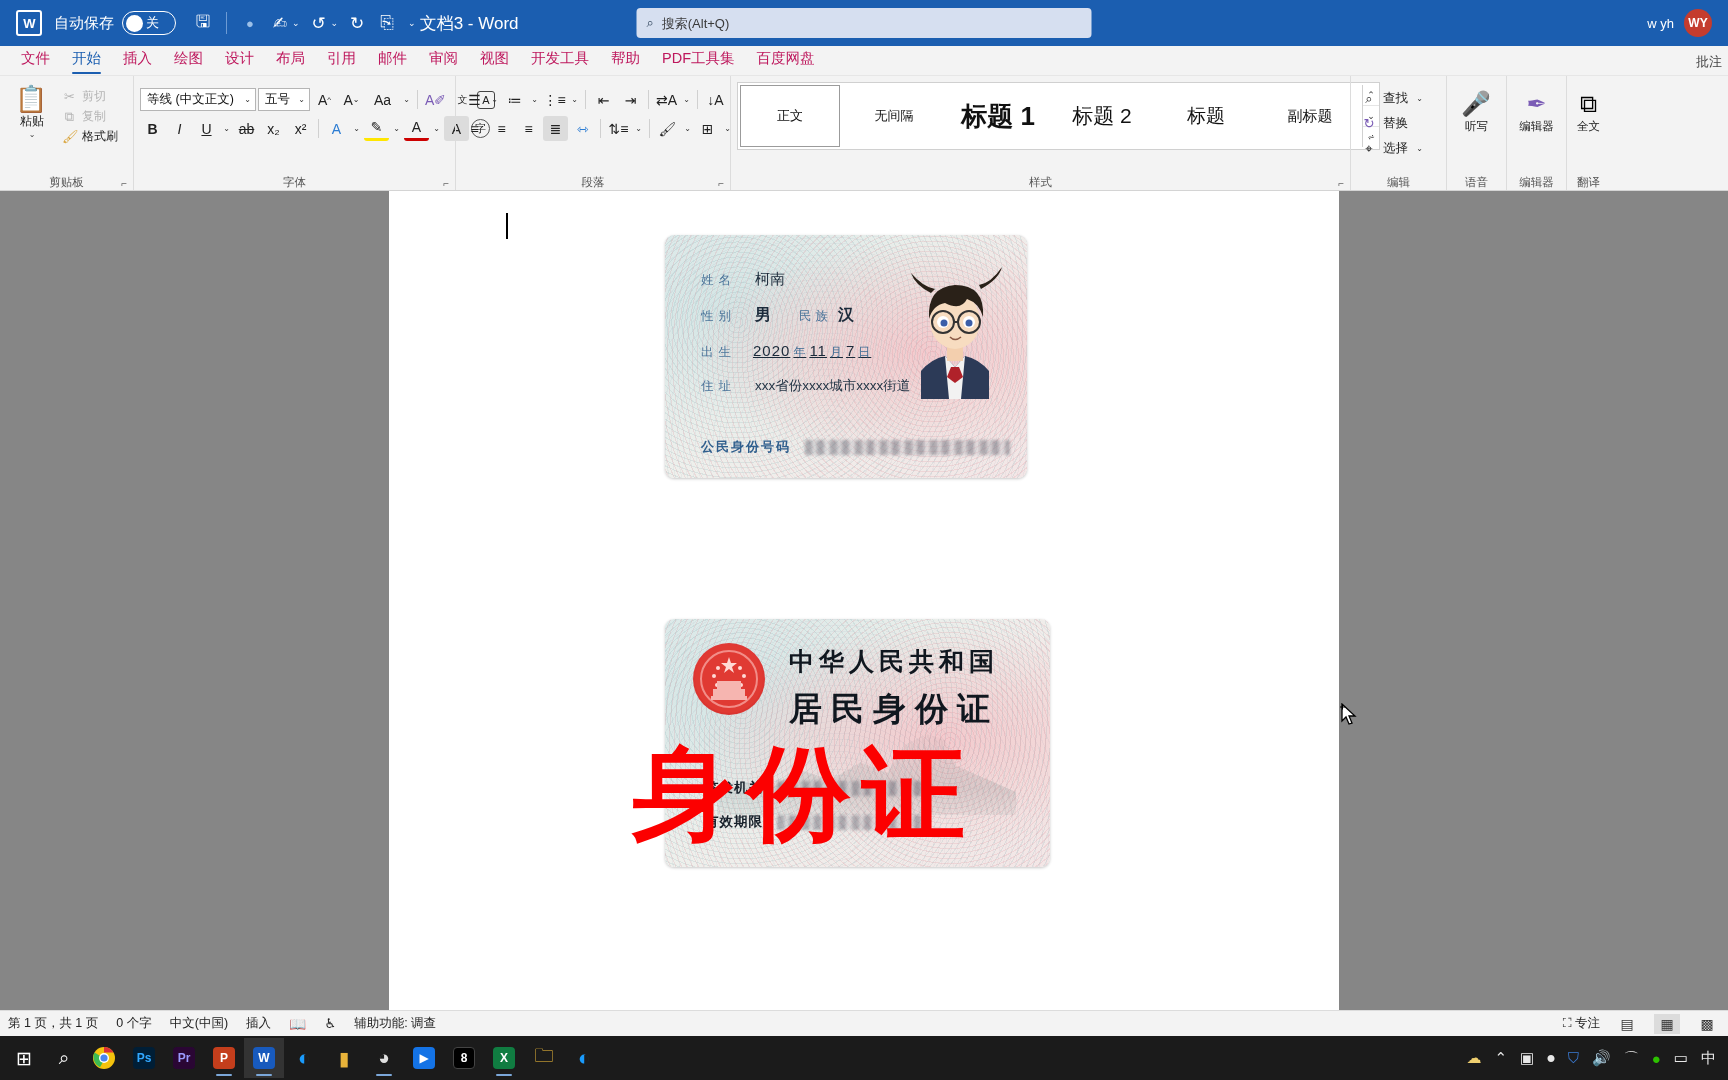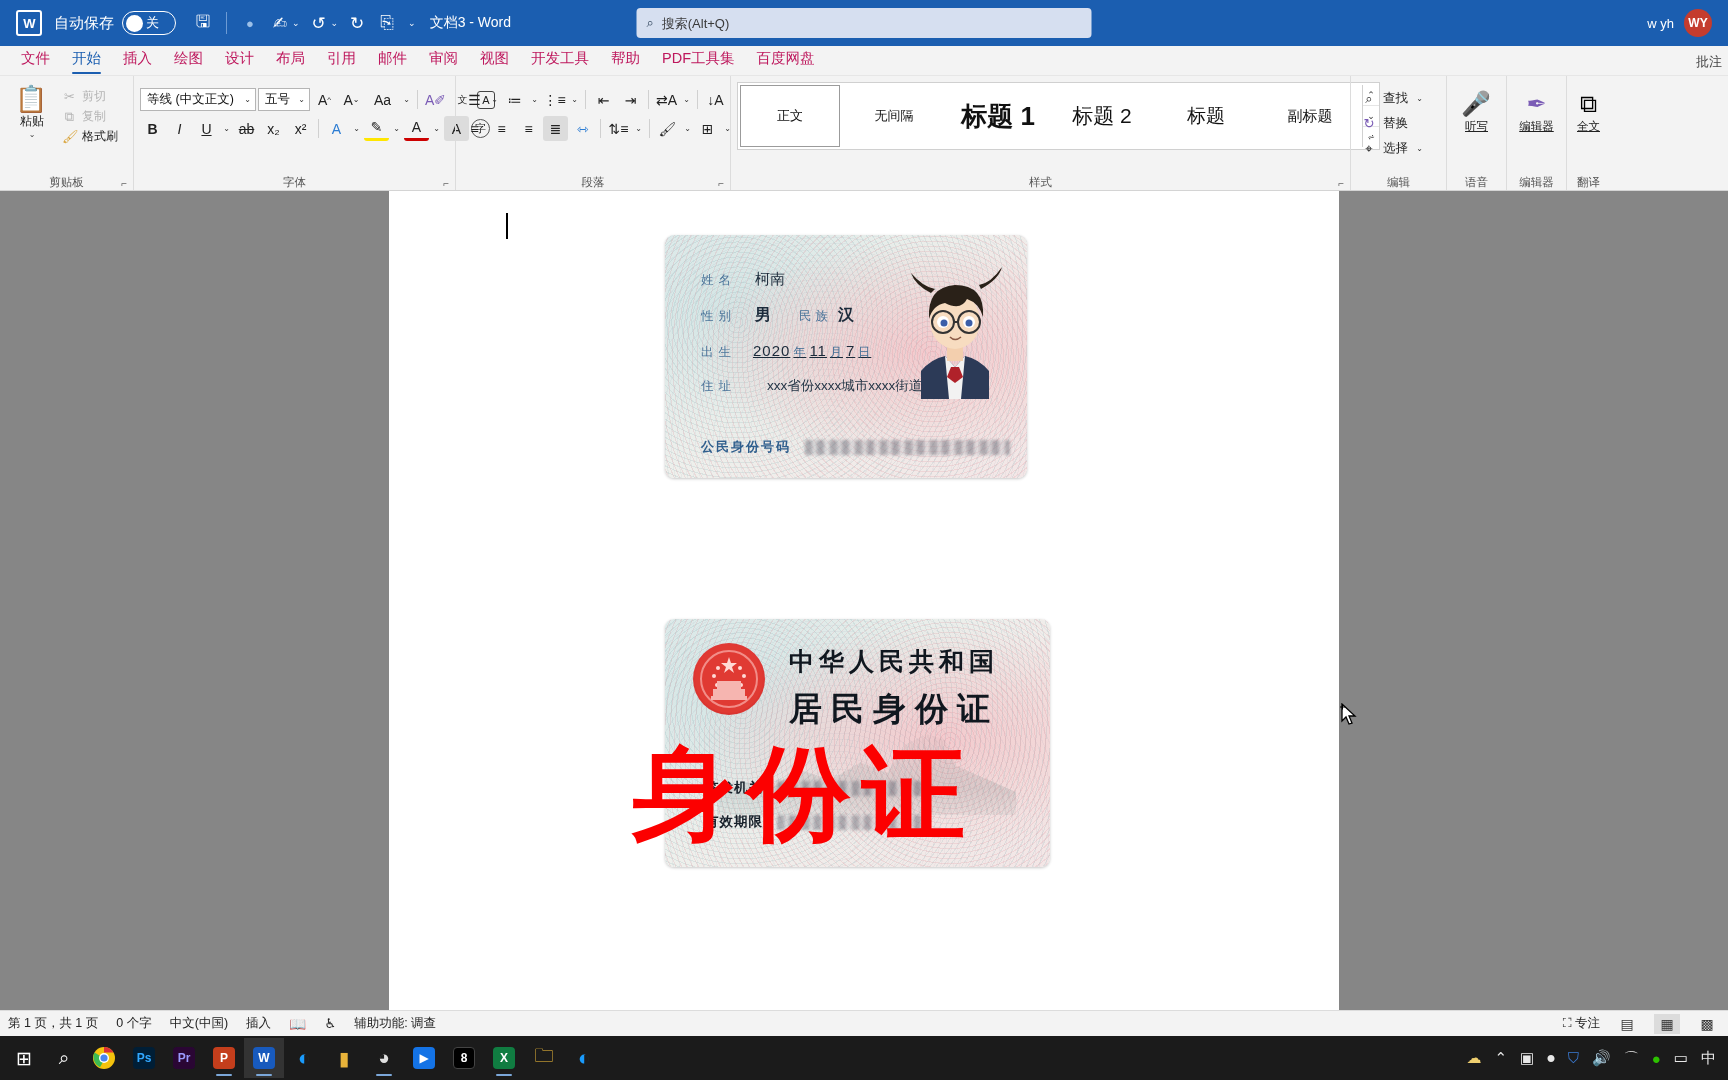--- a/index.html
+++ b/index.html
@@ -28,21 +28,21 @@
     display: flex; align-items: center; gap: 3px; padding: 0 3px; margin-right: 12px;
   }
   .toggle .knob { width: 17px; height: 17px; border-radius: 50%; background: #fff; flex: none; }
   .toggle .ttext { font-size: 13px; color: #fff; }
   .tb-icon {
     width: 30px; height: 30px; display: flex; align-items: center; justify-content: center;
     font-size: 17px; color: #fff; cursor: default; position: relative;
   }
   .tb-sep { width: 1px; height: 22px; background: #6d9bd4; margin: 0 8px; }
   .tb-caret { font-size: 9px; margin-left: -3px; margin-right: 4px; opacity: .95; }
-  .tb-title { font-size: 14px; margin-left: 10px; white-space: nowrap; }
+  .tb-title { font-size: 17px; margin-left: 0; white-space: nowrap; }
   .searchbox {
     position: absolute; left: 50%; transform: translateX(-50%);
     width: 455px; height: 30px; background: #d6dff0; border-radius: 4px;
     display: flex; align-items: center; padding: 0 10px; gap: 8px;
   }
   .searchbox input {
     border: none; background: transparent; outline: none; font-size: 13px;
     color: #2b2b2b; width: 100%; font-family: inherit;
   }
   .searchbox input::placeholder { color: #3a3a3a; }
@@ -157,21 +157,21 @@
   }
   .edit-item .ei { width: 16px; text-align: center; font-size: 13px; }
 
   
   .tall-group { width: 60px; }
   .tall-btn {
     display: flex; flex-direction: column; align-items: center; gap: 2px;
     width: 100%; padding-top: 4px;
   }
   .tall-ico { font-size: 24px; line-height: 26px; }
-  .tall-txt { font-size: 11.5px; color: #222; text-align: center; line-height: 14px; text-decoration: underline; }
+  .tall-txt { font-size: 11.5px; color: #222; text-align: center; line-height: 14px; }
 
   
   .docarea {
     flex: 1; background: #868686; position: relative; overflow: hidden;
     display: flex; justify-content: center;
   }
   .page {
     width: 950px; background: #fff; position: relative;
     margin-top: 0;
   }
@@ -208,21 +208,21 @@
   .cf-row { display: flex; align-items: baseline; margin-bottom: 16px; }
   .cf-lab {
     font-size: 12.5px; color: #3f6b94; letter-spacing: 5px; width: 42px;
     display: inline-block; opacity: .92;
   }
   .cf-val { font-size: 16px; color: #1b2a3a; margin-left: 12px; font-weight: 600; }
   .cf-val.norm { font-weight: 500; font-size: 15px; }
   .cf-lab2 { font-size: 12.5px; color: #3f6b94; letter-spacing: 4px; margin-left: 28px; opacity: .92; }
   .cf-date { font-size: 15px; color: #1b2a3a; margin-left: 10px; letter-spacing: 1px; text-decoration: underline; }
   .cf-date .u { font-size: 12px; color: #3f6b94; margin: 0 3px; }
-  .cf-addr { font-size: 13.5px; color: #243546; margin-left: 24px; }
+  .cf-addr { font-size: 13.5px; color: #243546; margin-left: 12px; }
 
   .cf-photo {
     position: absolute; right: 20px; top: 24px; width: 104px; height: 140px;
     overflow: hidden;
   }
   .cf-idnum {
     position: absolute; left: 36px; bottom: 22px; display: flex; align-items: center; gap: 14px; justify-content: center;
   }
   .cf-idnum .lab { font-size: 13px; color: #2f5e8d; letter-spacing: 2px; font-weight: 600; }
   .blurbar {

